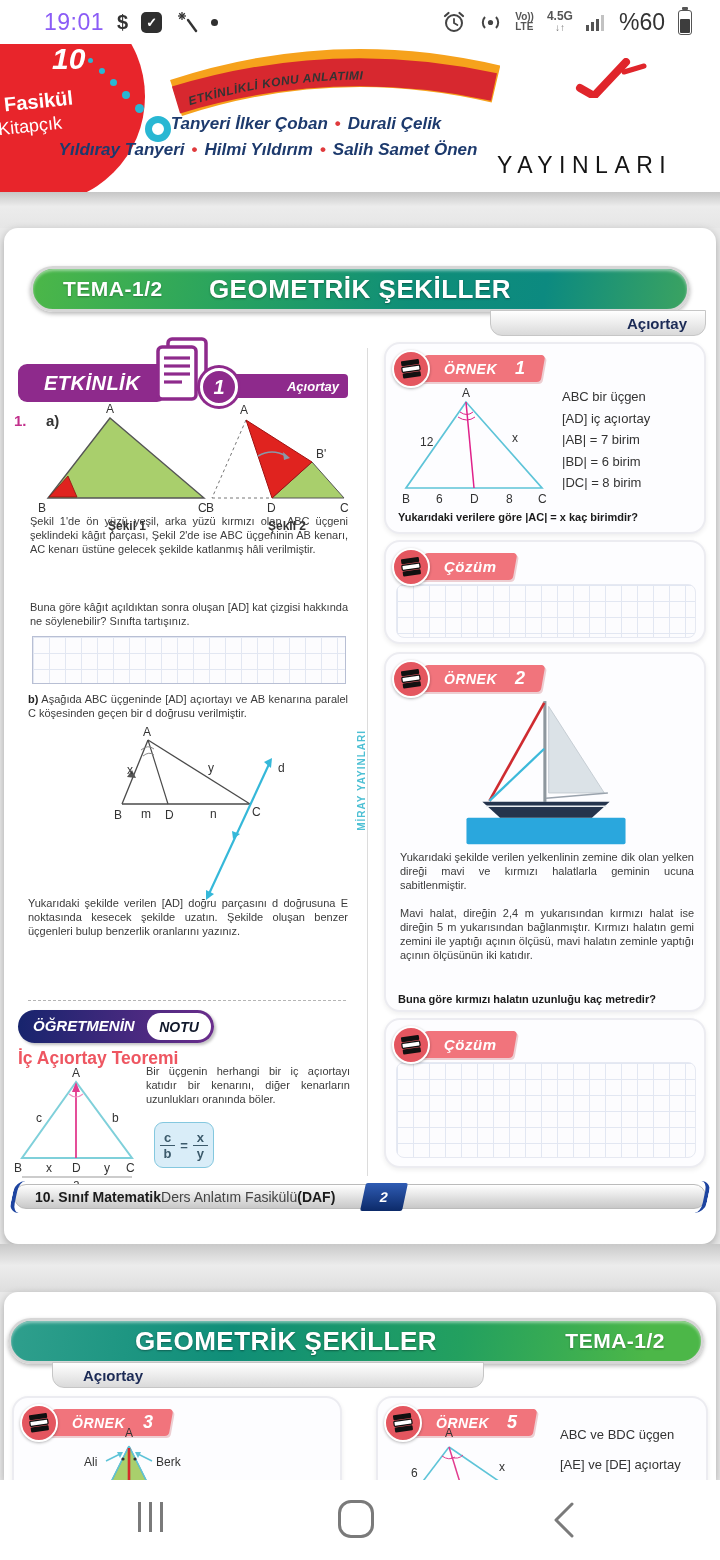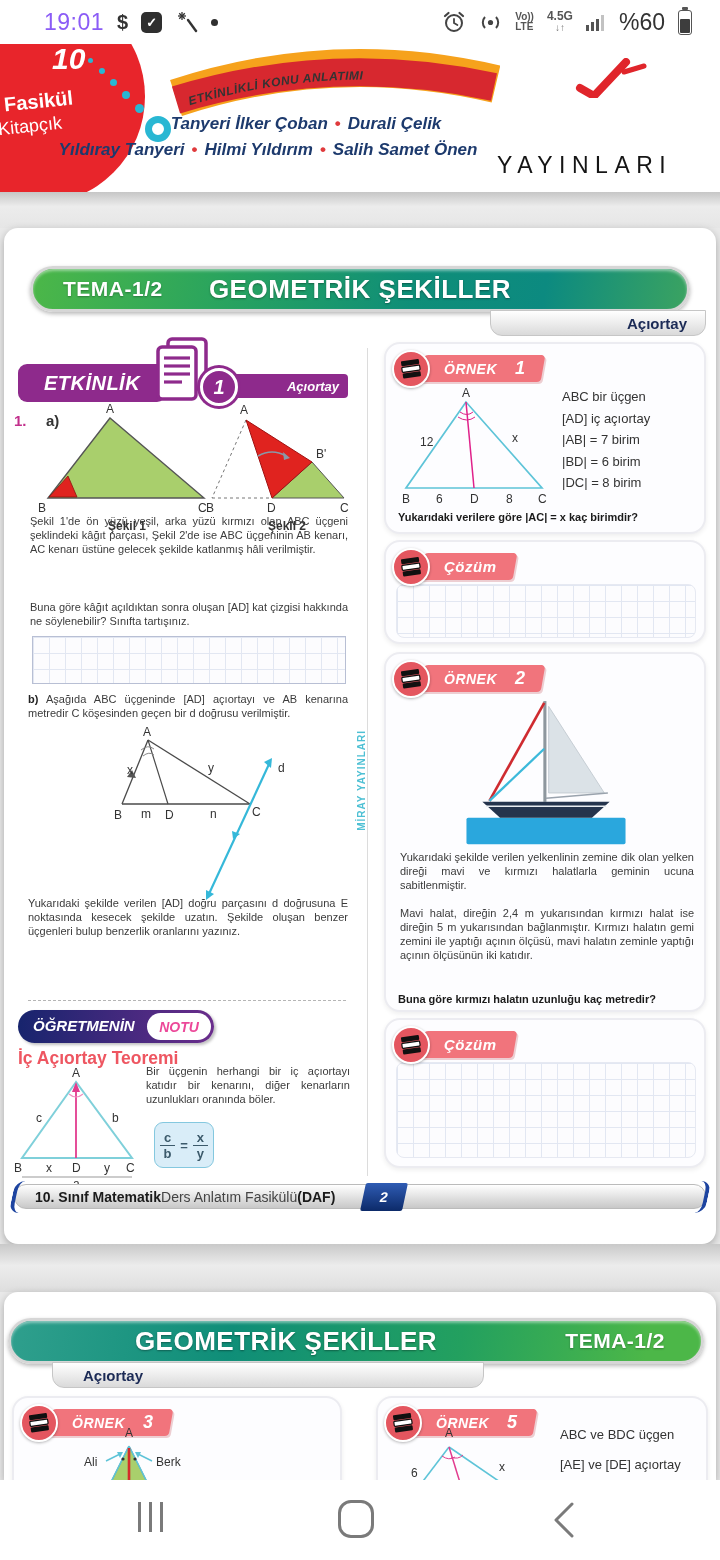--- a/index.html
+++ b/index.html
@@ -55,21 +55,21 @@
 .etk-circle{position:absolute;left:196px;top:140px;width:38px;height:38px;background:#8e2a8c;border:3px solid #fff;box-shadow:0 0 0 3px #8e2a8c;border-radius:50%;display:flex;align-items:center;justify-content:center;color:#fff;font-weight:bold;font-style:italic;font-size:20px;z-index:3}
 
 .para{position:absolute;font-size:11px;line-height:14px;color:#3b3b3b;text-align:justify}
 .q{font-weight:bold;color:#1a1a1a}
 .itemno{position:absolute;font-size:15px;font-weight:bold}
 .grid{background-color:#fcfcfe;background-image:linear-gradient(#e2e7f2 1px,transparent 1px),linear-gradient(90deg,#e2e7f2 1px,transparent 1px);background-size:16px 16px}
 .dash{position:absolute;left:24px;width:318px;border-top:1.5px dashed #b5b5b5}
 
 .notu{position:absolute;left:14px;top:782px;width:196px;height:33px;background:linear-gradient(90deg,#17246d,#6a2d8c);border-radius:17px;box-shadow:2px 2px 3px rgba(0,0,0,.25)}
 .notu .t1{position:absolute;left:15px;top:7px;color:#fff;font-weight:bold;font-style:italic;font-size:15px}
-.notu .t2{position:absolute;right:3px;top:3px;width:64px;height:27px;background:#fff;border-radius:14px;display:flex;align-items:center;justify-content:center;color:#ec4899;font-weight:bold;font-style:italic;font-size:14px}
+.notu .t2{position:absolute;right:3px;top:3px;width:64px;height:27px;background:#fff;border-radius:14px;display:flex;align-items:center;justify-content:center;color:#0f172a;font-weight:bold;font-style:italic;font-size:14px}
 .notehead{position:absolute;left:14px;top:820px;color:#ee5661;font-weight:bold;font-size:17.5px}
 .formula{position:absolute;left:150px;top:894px;width:60px;height:46px;background:#d9edf8;border:1.5px solid #84c8df;border-radius:9px;display:flex;align-items:center;justify-content:center;gap:5px;color:#3c5a6b;font-weight:bold;font-size:13px}
 .frac{display:inline-flex;flex-direction:column;align-items:center;line-height:15px}
 .frac .top{border-bottom:1.5px solid #3c5a6b;padding:0 4px}
 
 .exbox{position:absolute;background:#fdfdff;border:2px solid #ececf1;border-radius:16px;box-shadow:0 2px 5px rgba(0,0,0,.07)}
 .exicon{position:absolute;left:6px;top:6px;width:38px;height:38px;border-radius:50%;background:#e4565f;border:2px solid #fff;box-shadow:0 1px 3px rgba(0,0,0,.3);display:flex;align-items:center;justify-content:center;z-index:2}
 .expill{position:absolute;left:36px;top:11px;height:27px;background:#f1747c;transform:skewX(-10deg);border-radius:4px;box-shadow:2px 2px 0 rgba(180,40,50,.22)}
 .expill .t{transform:skewX(10deg);display:flex;gap:18px;align-items:center;height:100%;padding:0 18px 0 22px;color:#fff;font-style:italic;font-weight:bold;white-space:nowrap}
 .expill .nm{font-size:14px;letter-spacing:.5px}
@@ -232,21 +232,21 @@
       <text x="61" y="112">D</text>
       <text x="134" y="112">C</text>
       <text x="110" y="58">B'</text>
       <text x="62" y="130" font-size="13" font-weight="bold">Şekil 2</text>
     </svg>
 
     <p class="para" style="left:26px;top:286px;width:318px">Şekil 1'de ön yüzü yeşil, arka yüzü kırmızı olan ABC üçgeni şeklindeki kâğıt parçası, Şekil 2'de ise ABC üçgeninin AB kenarı, AC kenarı üstüne gelecek şekilde katlanmış hâli verilmiştir.</p>
     <p class="para" style="left:26px;top:372px;width:318px">Buna göre kâğıt açıldıktan sonra oluşan [AD] kat çizgisi hakkında ne söylenebilir? Sınıfta tartışınız.</p>
     <div class="abs grid" style="left:28px;top:408px;width:314px;height:48px;border:1px solid #b8bfd4"></div>
 
-    <p class="para" style="left:24px;top:464px;width:320px"><b style="color:#222">b)</b> <span>Aşağıda ABC üçgeninde [AD] açıortayı ve AB kenarına metredir C köşesinden geçen bir d doğrusu verilmiştir.</span></p>
+    <p class="para" style="left:24px;top:464px;width:320px"><b style="color:#222">b)</b> <span>Aşağıda ABC üçgeninde [AD] açıortayı ve AB kenarına paralel C köşesinden geçen bir d doğrusu verilmiştir.</span></p>
 
     <svg class="abs" style="left:24px;top:498px" width="330" height="190" viewBox="0 0 330 190">
       <line x1="94" y1="78" x2="120" y2="14" stroke="#4a4a4a" stroke-width="1.3"></line>
       <line x1="120" y1="14" x2="222" y2="78" stroke="#4a4a4a" stroke-width="1.3"></line>
       <line x1="94" y1="78" x2="222" y2="78" stroke="#4a4a4a" stroke-width="1.3"></line>
       <line x1="120" y1="14" x2="140" y2="78" stroke="#4a4a4a" stroke-width="1.2"></line>
       <path d="M113 24 q7 -6 13 -1" fill="none" stroke="#888" stroke-width="1"></path>
       <path d="M115 30 q6 -5 11 -1" fill="none" stroke="#888" stroke-width="1"></path>
       <polygon points="104,44 108,52 99,51" fill="#555"></polygon>
       <line x1="242" y1="36" x2="180" y2="170" stroke="#35b8d9" stroke-width="2.2"></line>

